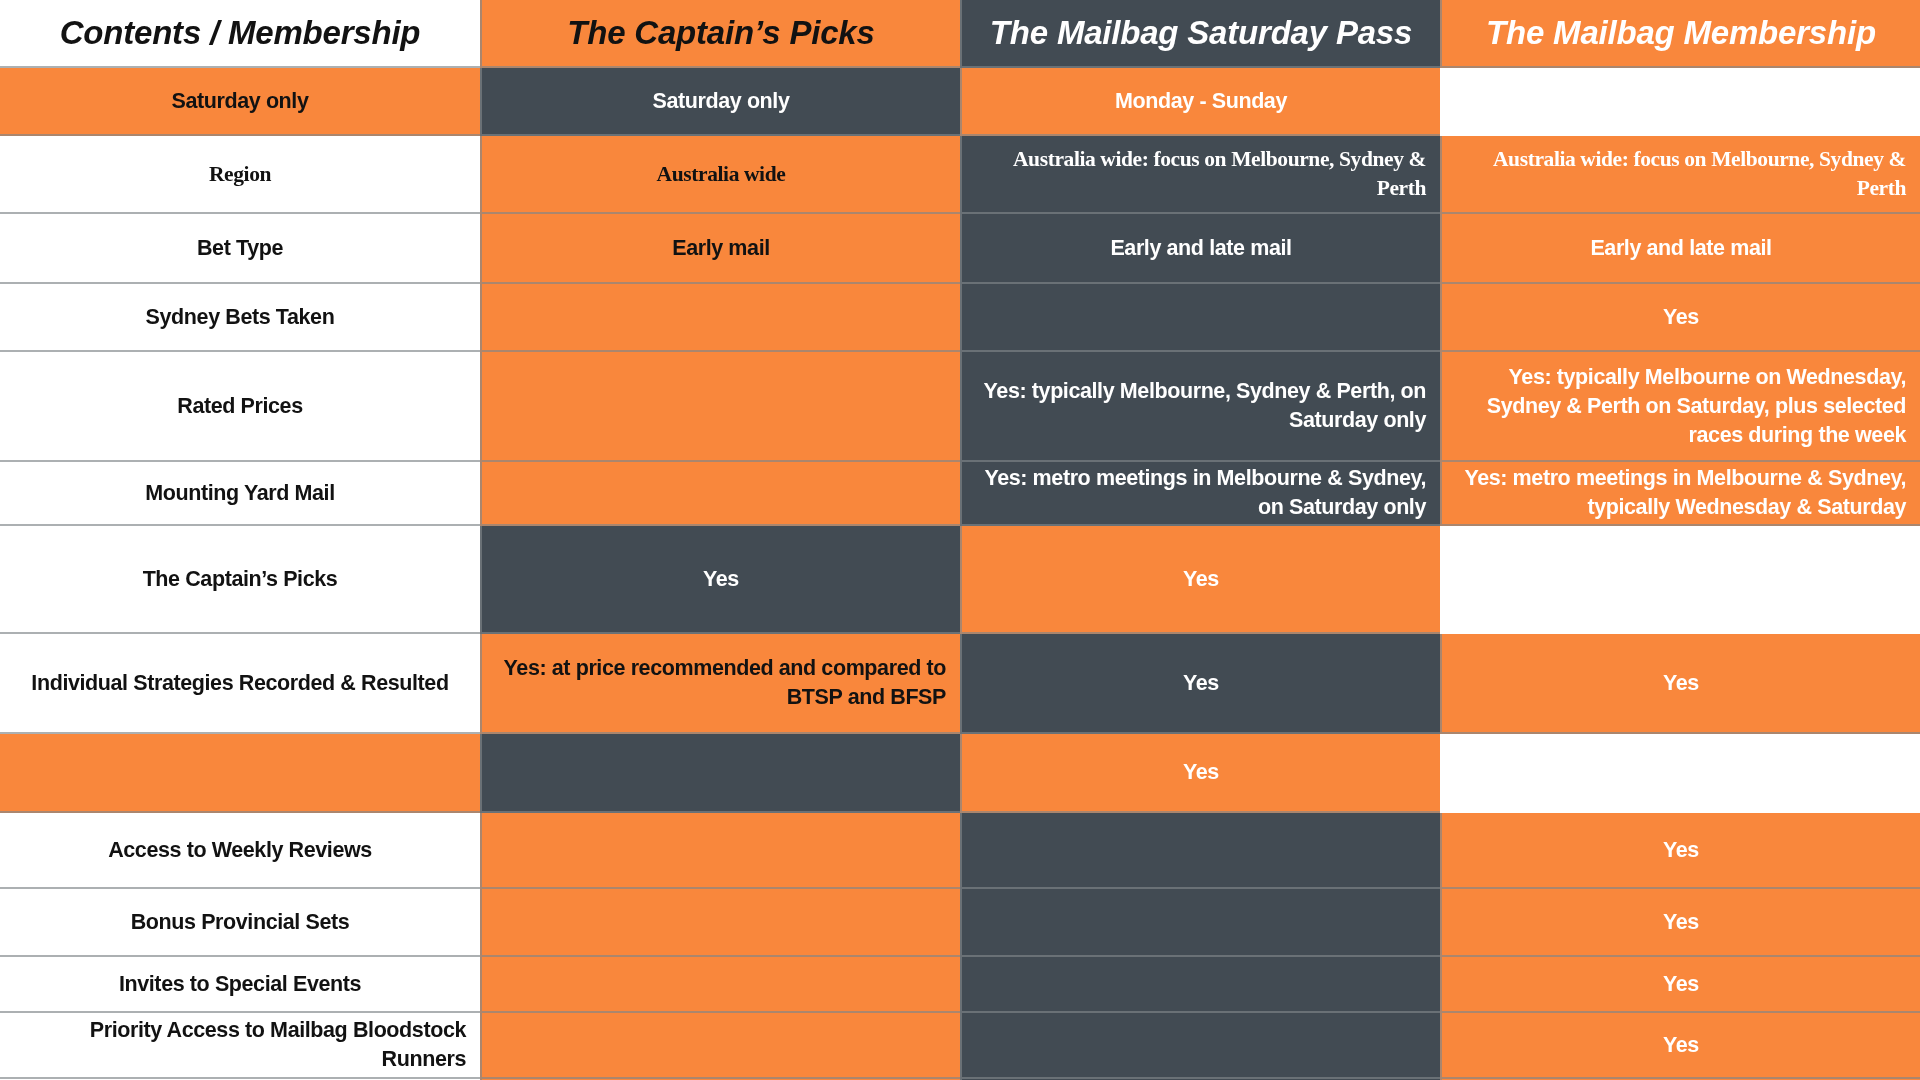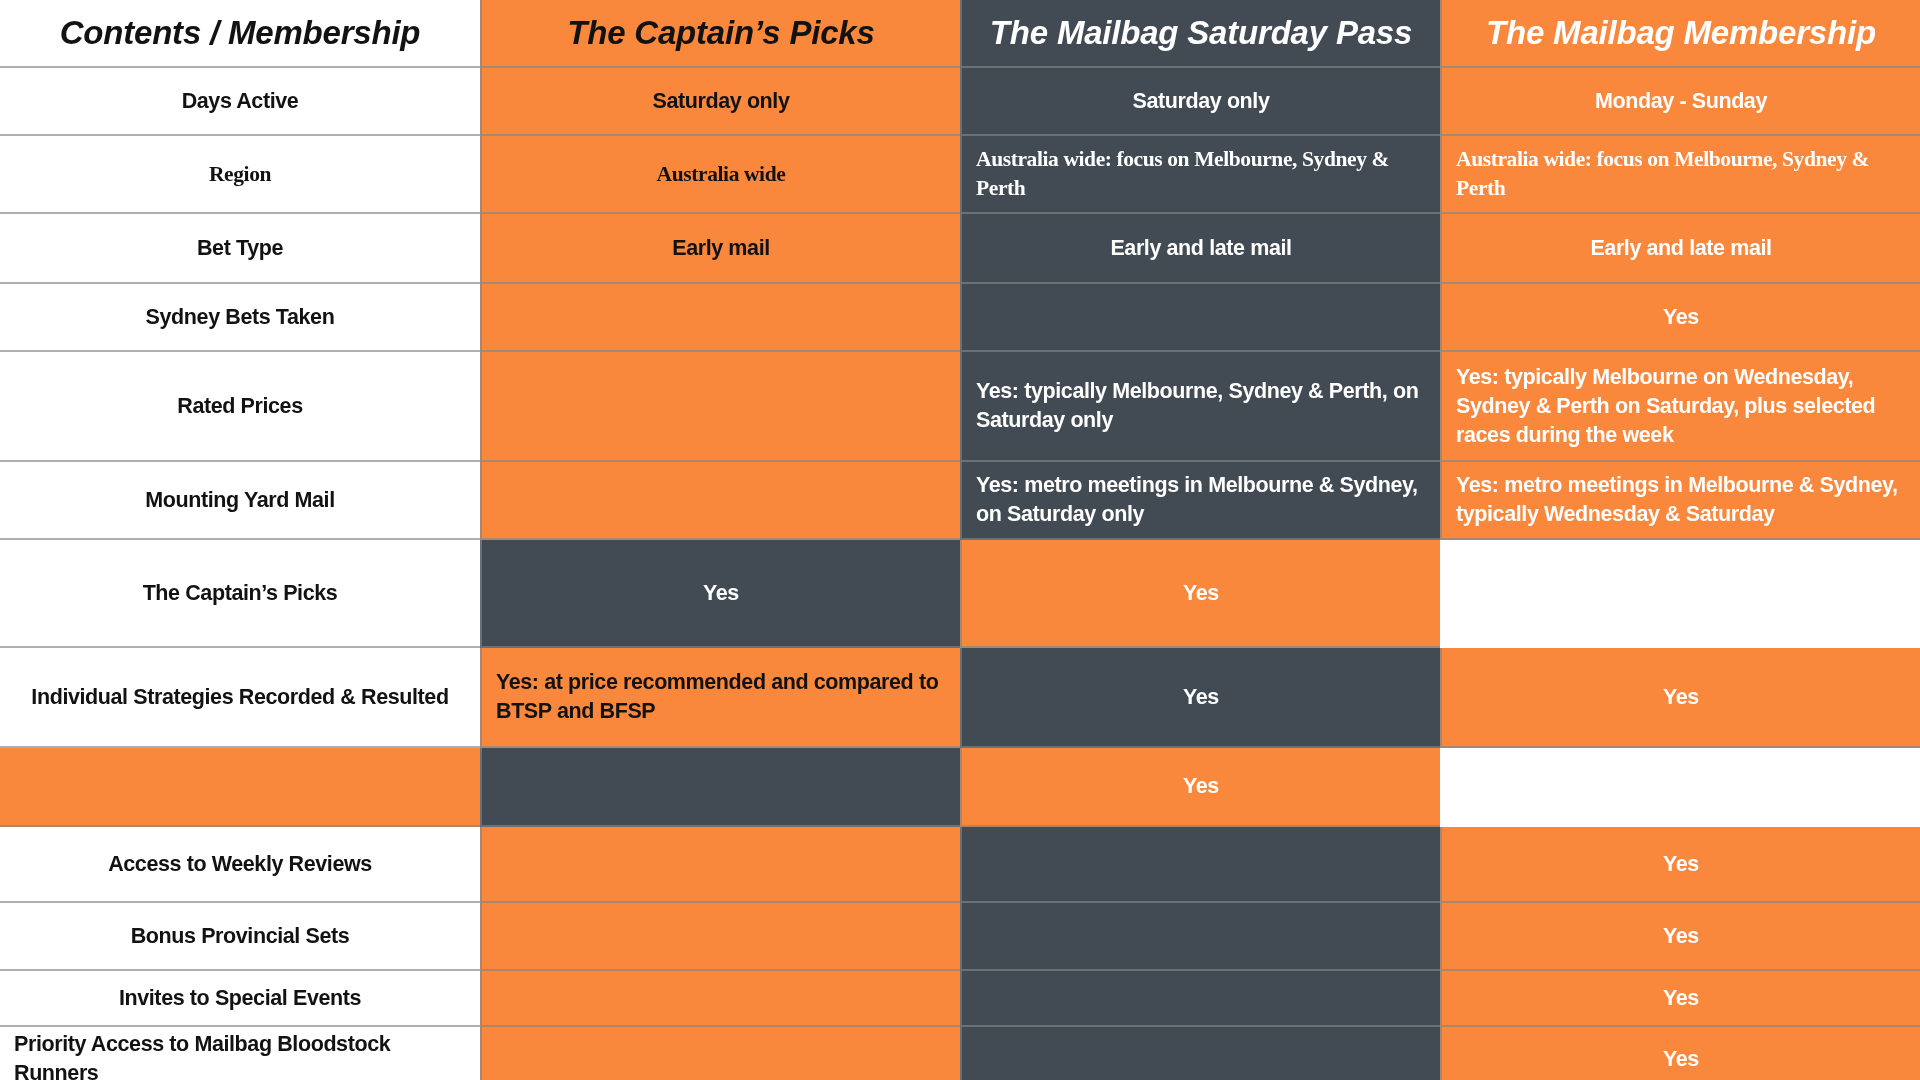--- a/index.html
+++ b/index.html
@@ -21,21 +21,21 @@
     display: grid;
     grid-template-columns: 480px 480px 480px 480px;
     width: 1920px;
     box-sizing: border-box;
   }
   .cell {
     box-sizing: border-box;
     display: flex;
     align-items: center;
     justify-content: center;
-    text-align: left;
+    text-align: right;
     padding: 14px 14px;
     border-bottom: 2px solid var(--line);
     overflow: hidden;
   }
   .cell + .cell { border-left: 2px solid var(--line); }
   .sliver .cell { border-bottom: none; }
 
   
   .c0 { background: #ffffff;      color: var(--ink); }
   .c1 { background: var(--orange); color: var(--ink); }
@@ -65,21 +65,20 @@
 
   <div class="row header-row">
     <div class="cell c0">Contents / Membership</div>
     <div class="cell c1">The Captain’s Picks</div>
     <div class="cell c2">The Mailbag Saturday Pass</div>
     <div class="cell c3">The Mailbag Membership</div>
   </div>
 
   <div id="tbody">
     <div class="row" style="height: 68px;">
-      <div class="cell c0 label-cell">Days Active</div>
       <div class="cell c1 body-cell">Saturday only</div>
       <div class="cell c2 body-cell">Saturday only</div>
       <div class="cell c3 body-cell">Monday - Sunday</div>
     </div>
 
     <div class="row" style="height: 78px; font-family: Liberation Serif, serif;">
       <div class="cell c0 label-cell">Region</div>
       <div class="cell c1 body-cell">Australia wide</div>
       <div class="cell c2 body-cell">Australia wide: focus on Melbourne, Sydney &amp; Perth</div>
       <div class="cell c3 body-cell">Australia wide: focus on Melbourne, Sydney &amp; Perth</div>
@@ -99,21 +98,21 @@
       <div class="cell c3 body-cell">Yes</div>
     </div>
 
     <div class="row" style="height: 110px;">
       <div class="cell c0 label-cell">Rated Prices</div>
       <div class="cell c1 body-cell"></div>
       <div class="cell c2 body-cell">Yes: typically Melbourne, Sydney &amp; Perth, on Saturday only</div>
       <div class="cell c3 body-cell">Yes: typically Melbourne on Wednesday, Sydney &amp; Perth on Saturday, plus selected races during the week</div>
     </div>
 
-    <div class="row" style="height: 78px;">
+    <div class="row" style="height: 64px;">
       <div class="cell c0 label-cell">Mounting Yard Mail</div>
       <div class="cell c1 body-cell"></div>
       <div class="cell c2 body-cell">Yes: metro meetings in Melbourne &amp; Sydney, on Saturday only</div>
       <div class="cell c3 body-cell">Yes: metro meetings in Melbourne &amp; Sydney, typically Wednesday &amp; Saturday</div>
     </div>
 
     <div class="row" style="height: 108px;">
       <div class="cell c0 label-cell">The Captain’s Picks</div>
       <div class="cell c2 body-cell">Yes</div>
       <div class="cell c3 body-cell">Yes</div>

